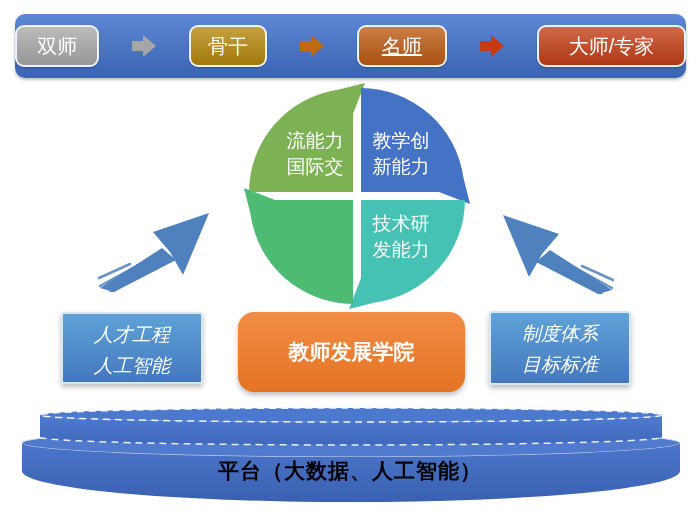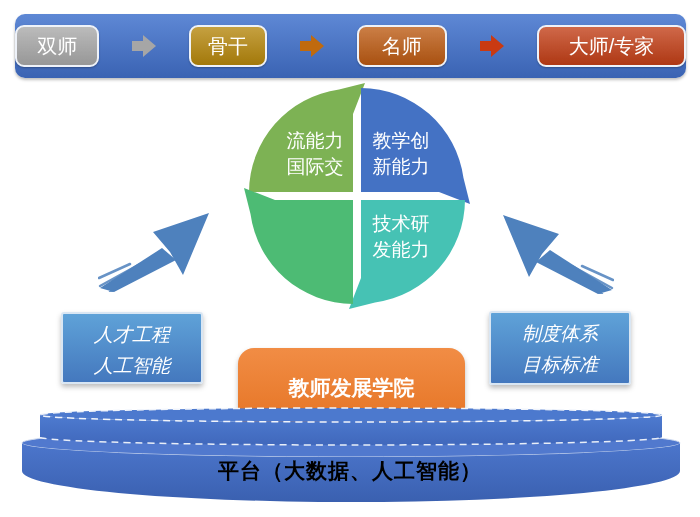--- a/index.html
+++ b/index.html
@@ -19,39 +19,39 @@
   .q-tl{left:36px;top:52px}.q-tr{left:122px;top:52px}.q-bl{left:36px;top:134px}.q-br{left:122px;top:135px}
   .brush{position:absolute;width:112px;height:82px;}
   .brush-left{left:98px;top:210px}.brush-right{left:502px;top:212px}
   .side-box{position:absolute;width:142px;height:72px;border:2px solid #d9e6f3;box-sizing:border-box;
          border-radius:3px;background:linear-gradient(#5fa2d8,#4478be);color:#fff;font-size:19px;
          text-align:center;padding-top:5px;line-height:31px;box-shadow:0 3px 5px rgba(90,90,90,.4);font-style:italic;}
   .side-left{left:61px;top:312px}.side-right{left:489px;top:311px;height:74px}
   .center-box{position:absolute;left:238px;top:312px;width:227px;height:80px;border-radius:16px;
          background-image:linear-gradient(#f4975299,#d9650f66);
          color:#fff;font-size:21px;font-weight:bold;display:flex;align-items:center;justify-content:center;
-         box-shadow:0 3px 5px rgba(90,90,90,.4);margin-top:36px;}
+         box-shadow:0 3px 5px rgba(90,90,90,.4);}
   .platform{position:absolute;left:0;top:398px;width:700px;height:119px;}
   .platform-label{position:absolute;left:0;top:457px;width:700px;text-align:center;color:#000000;
          font-size:21px;font-weight:bold;letter-spacing:1px;}
   .line{display:block;}
 </style>
 </head>
 <body>
 
 <div class="stage">
   <div class="stage-box w1" style="background-color: rgb(168, 168, 168);">双师</div>
   <svg class="stage-arrow" viewBox="0 0 24 22">
     <polygon points="0,6 11,6 11,0 24,11 11,22 11,16 0,16" fill="#a6a6a6"></polygon>
   </svg>
   <div class="stage-box w2" style="background-color: rgb(181, 134, 11);">骨干</div>
   <svg class="stage-arrow" viewBox="0 0 24 22">
     <polygon points="0,6 11,6 11,0 24,11 11,22 11,16 0,16" fill="#c06a0e"></polygon>
   </svg>
-  <div class="stage-box w3" style="background-color: rgb(188, 90, 18);">名师</div>
+  <div class="stage-box w3" style="background-color: rgb(188, 90, 18); text-decoration: underline;">名师</div>
   <svg class="stage-arrow" viewBox="0 0 24 22">
     <polygon points="0,6 11,6 11,0 24,11 11,22 11,16 0,16" fill="#c93a12"></polygon>
   </svg>
   <div class="stage-box w4" style="background-color: rgb(194, 62, 22);">大师/专家</div>
 </div>
 
 <div class="cycle">
   <svg width="240" height="240" viewBox="-120 -120 240 240">
     <path d="M -4,-4 L -108,-4 A 104 104 0 0 1 -18,-106.5 L 8,-113 L -4,-82 Z" fill="#7db254"></path>
     <path d="M 4,-108 A 104 104 0 0 1 106.5,-18 L 113,8 L 82,-4 L 4,-4 Z" fill="#4472c4"></path>

